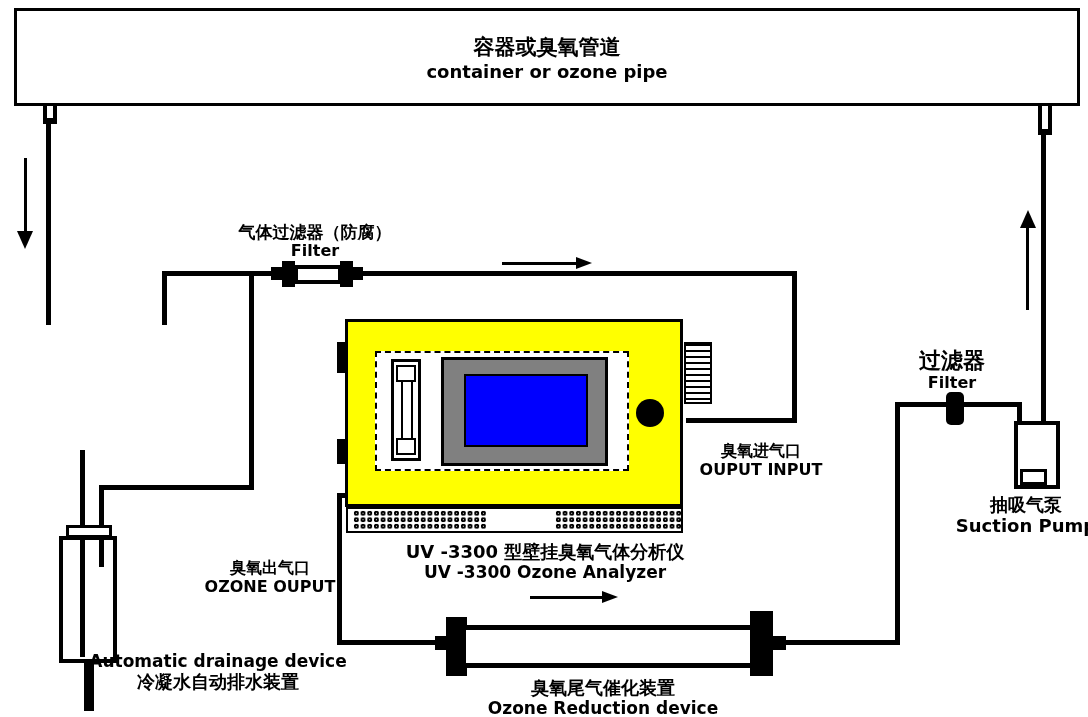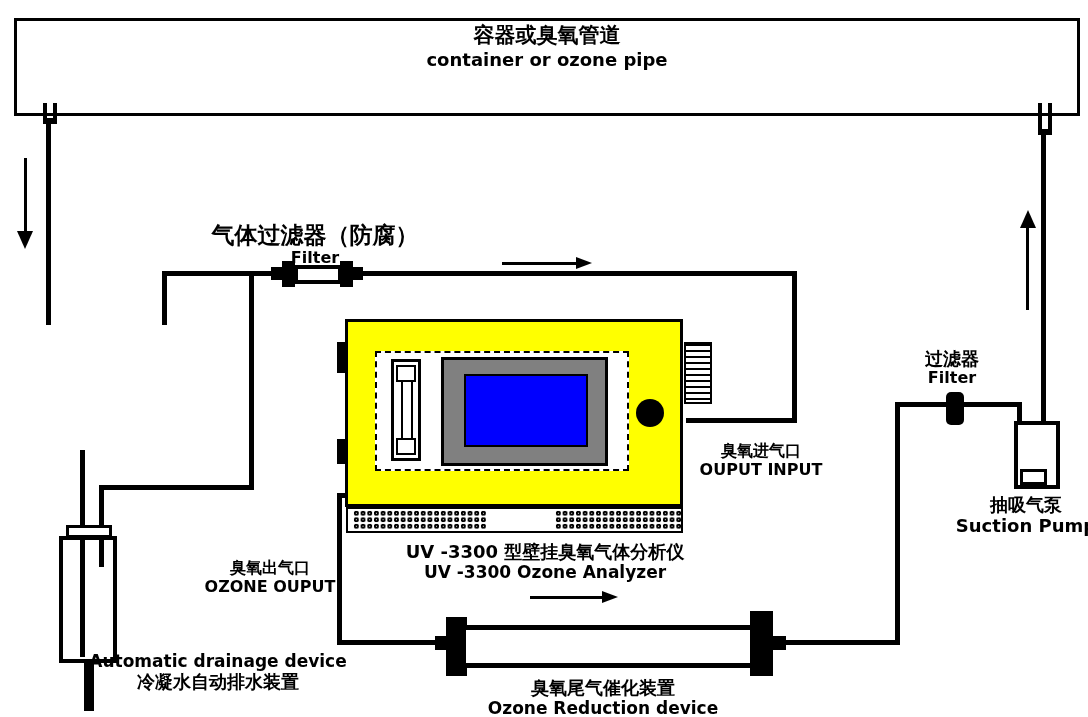--- a/index.html
+++ b/index.html
@@ -25,21 +25,21 @@
     position:absolute;
     background-image:radial-gradient(circle,#ffffff 0.8px,#000000 0.9px 2.6px,rgba(0,0,0,0) 2.7px);
     background-size:6.7px 6.5px;
   }
 </style>
 </head>
 <body>
 
 <div id="canvas">
 
-  <div class="box" style="left:14px;top:18px;width:1066px;height:98px;border-width:3px;display:flex;flex-direction:column;align-items:center;justify-content:flex-start;">
+  <div class="box" style="left:14px;top:8px;width:1066px;height:98px;border-width:3px;display:flex;flex-direction:column;align-items:center;justify-content:center;">
     <div style="font-weight:bold;font-size:21px;">容器或臭氧管道</div>
     <div style="font-weight:bold;font-size:18px;">container or ozone pipe</div>
   </div>
 
   <div class="blk" style="left:43px;top:103px;width:4px;height:17px;"></div>
   <div class="blk" style="left:53px;top:103px;width:4px;height:17px;"></div>
   <div class="blk" style="left:43px;top:118px;width:14px;height:6px;"></div>
   <div class="pipe" style="left:46px;top:122px;width:5px;height:203px;"></div>
 
   <div class="pipe" style="left:24px;top:158px;width:3px;height:74px;"></div>
@@ -64,21 +64,21 @@
     <div style="font-size:17px;">Automatic drainage device</div>
     <div style="font-size:18px;">冷凝水自动排水装置</div>
   </div>
 
   <div class="blk" style="left:271px;top:267px;width:12px;height:13px;"></div>
   <div class="blk" style="left:282px;top:261px;width:13px;height:26px;"></div>
   <div class="box" style="left:294px;top:265px;width:48px;height:19px;"></div>
   <div class="blk" style="left:340px;top:261px;width:13px;height:26px;"></div>
   <div class="blk" style="left:352px;top:267px;width:11px;height:13px;"></div>
   <div class="label" style="left:315px;top:222px;">
-    <div style="font-size:23px;">气体过滤器（防腐）</div>
+    <div style="font-size:17px;">气体过滤器（防腐）</div>
     <div style="font-size:16px;">Filter</div>
   </div>
 
   <div class="pipe" style="left:502px;top:262px;width:76px;height:3px;"></div>
   <div class="ah ah-right" style="left:576px;top:257px;"></div>
 
   <div class="pipe" style="left:792px;top:271px;width:5px;height:152px;"></div>
   <div class="pipe" style="left:686px;top:418px;width:111px;height:5px;"></div>
   <div class="label" style="left:761px;top:442px;">
     <div style="font-size:16px;text-align:center;">臭氧进气口</div>
@@ -133,21 +133,21 @@
     <div style="font-size:17px;">Ozone Reduction device</div>
   </div>
 
   <div class="pipe" style="left:784px;top:640px;width:116px;height:5px;"></div>
   <div class="pipe" style="left:895px;top:402px;width:5px;height:243px;"></div>
   <div class="pipe" style="left:895px;top:402px;width:127px;height:5px;"></div>
   <div class="pipe" style="left:1017px;top:402px;width:5px;height:23px;"></div>
 
   <div style="position:absolute;left:946px;top:392px;width:18px;height:33px;background:#000;border-radius:5px;"></div>
   <div class="label" style="left:952px;top:348px;">
-    <div style="font-size:18px;">过滤器</div>
+    <div style="font-size:22px;">过滤器</div>
     <div style="font-size:16px;">Filter</div>
   </div>
 
   <div class="pipe" style="left:1041px;top:135px;width:5px;height:288px;"></div>
   <div class="blk" style="left:1038px;top:103px;width:4px;height:29px;"></div>
   <div class="blk" style="left:1048px;top:103px;width:4px;height:29px;"></div>
   <div class="blk" style="left:1038px;top:129px;width:14px;height:6px;"></div>
   <div class="box" style="left:1014px;top:421px;width:46px;height:68px;"></div>
   <div class="box" style="left:1020px;top:469px;width:27px;height:16px;border-width:3px;"></div>
   <div class="label" style="left:1026px;top:494px;">

